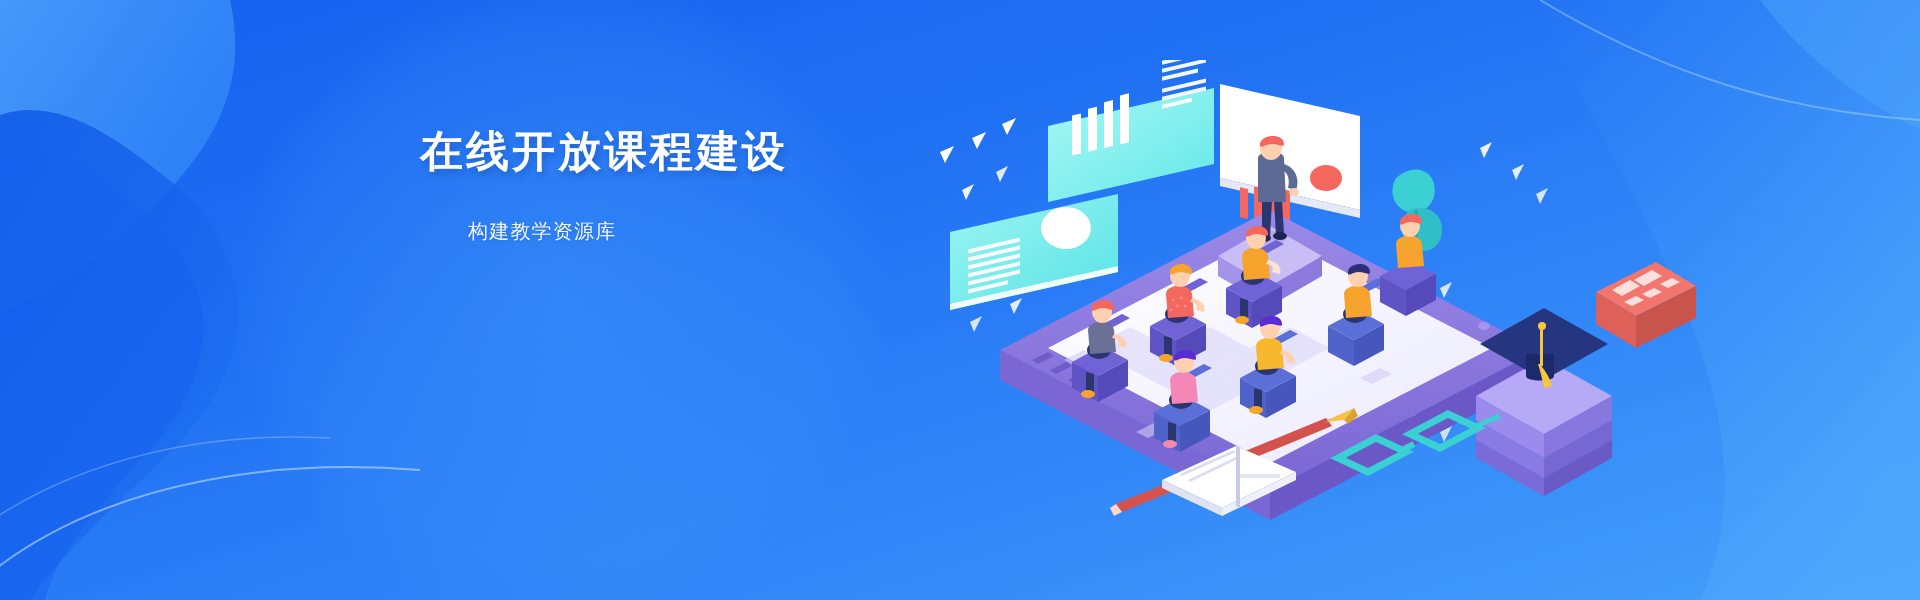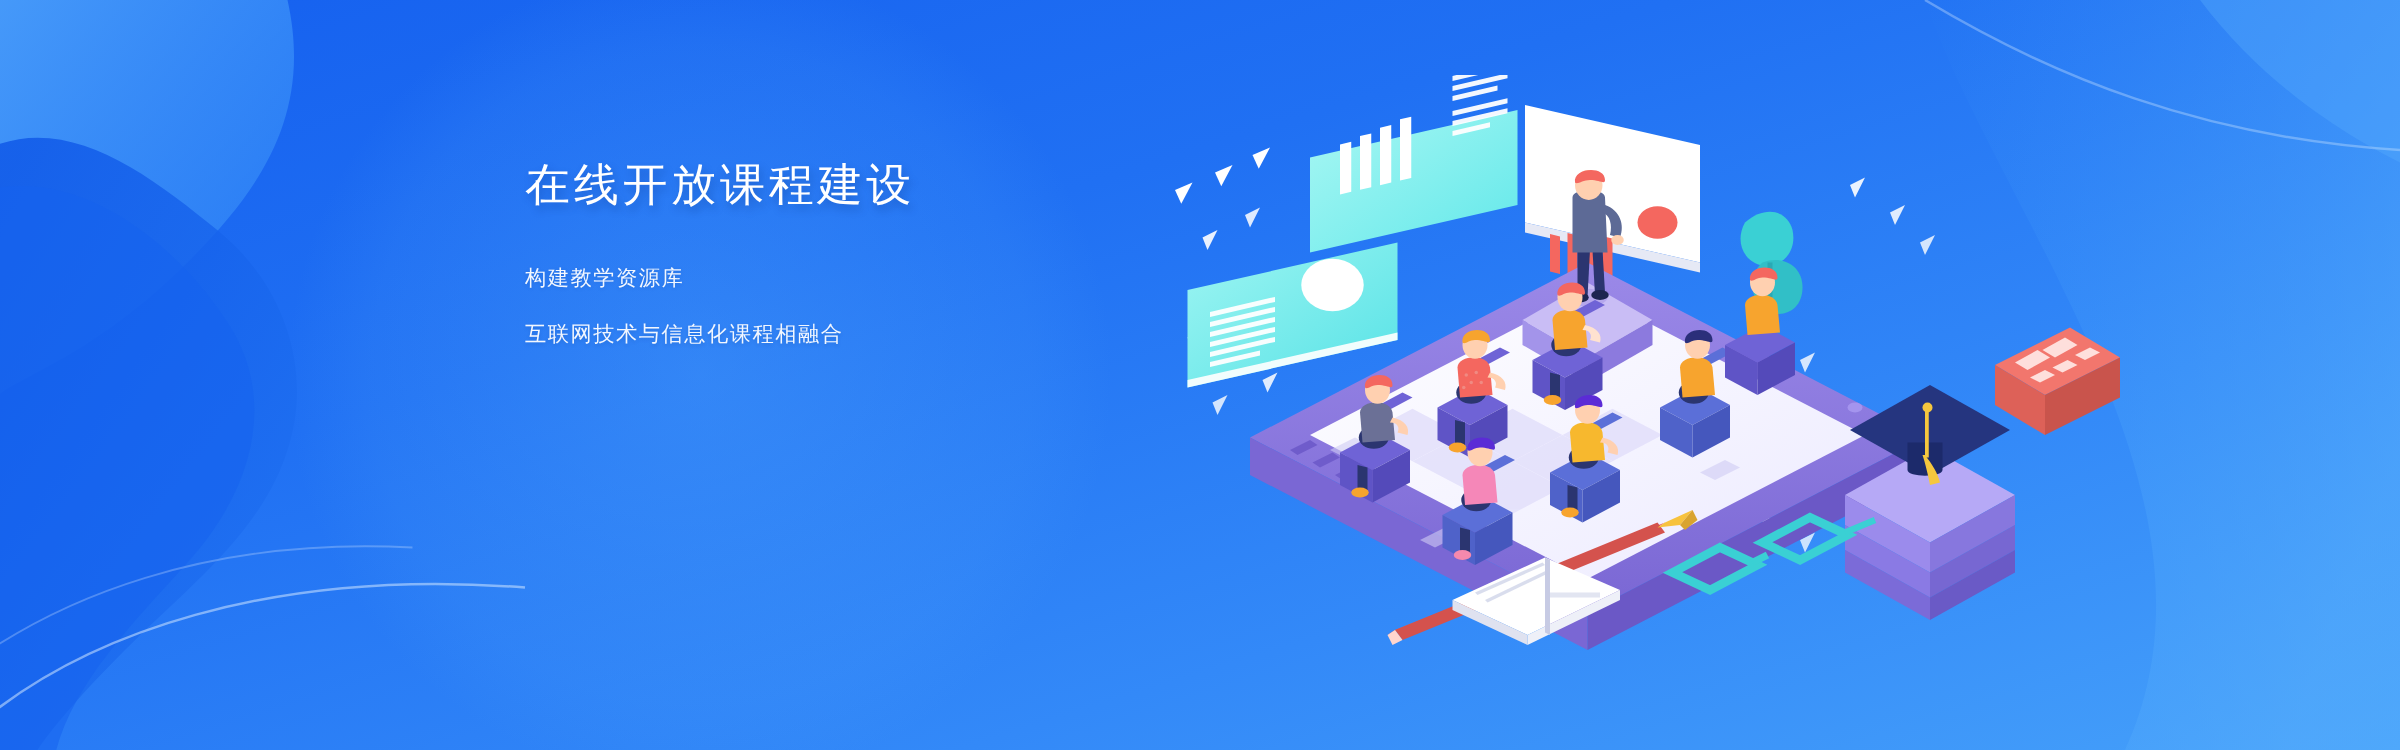--- a/index.html
+++ b/index.html
@@ -18,37 +18,38 @@
   .bg-svg { position:absolute; inset:0; width:1920px; height:600px; display:block; }
 
   
   .text-block {
     position:absolute;
     left:420px; top:128px;
     width:620px;
     z-index:20;
   }
   .title {
-    font-size:36px;
-    font-weight:normal;
+    font-size:43px;
+    font-weight:bold;
     color:#ffffff;
     letter-spacing:3px;
     line-height:1.1;
     text-shadow:2px 4px 7px rgba(10,50,130,0.33);
     white-space:nowrap;
   }
   .subtitles { margin-top:46px; }
   .sub-line {
-    font-size:17px;
+    font-size:20px;
     color:#f2f7ff;
     letter-spacing:1.2px;
     line-height:1;
     margin-bottom:28px;
     white-space:nowrap;
     text-shadow:0 1px 3px rgba(10,50,130,0.18);
+    margin-left:48px;
   }
   .sub-line:last-child { margin-bottom:0; }
 
   
   .illustration {
     position:absolute;
     left:940px; top:60px;
     width:780px; height:500px;
     z-index:15;
   }
@@ -104,21 +105,20 @@
     <path d="M-40,600 C60,500 230,455 420,470" stroke="#cfe6ff" stroke-opacity="0.55" stroke-width="2" fill="none"></path>
     <path d="M-60,560 C40,470 180,430 330,438" stroke="#cfe6ff" stroke-opacity="0.3" stroke-width="1.5" fill="none"></path>
 
     <path d="M1540,0 C1640,60 1760,110 1920,120" stroke="#d7eaff" stroke-opacity="0.35" stroke-width="2" fill="none"></path>
   </svg>
 
   <div class="text-block">
     <div class="title">在线开放课程建设</div>
     <div class="subtitles">
       <div class="sub-line">构建教学资源库</div>
-      <div class="sub-line">互联网技术与信息化课程相融合</div>
     </div>
   </div>
 
   <div class="illustration">
     <svg viewBox="0 0 780 500" preserveAspectRatio="xMidYMid meet">
       <defs>
         <linearGradient id="scr1" x1="0" y1="0" x2="1" y2="1">
           <stop offset="0%" stop-color="#a9f7f3"></stop>
           <stop offset="100%" stop-color="#62e8ea"></stop>
         </linearGradient>

